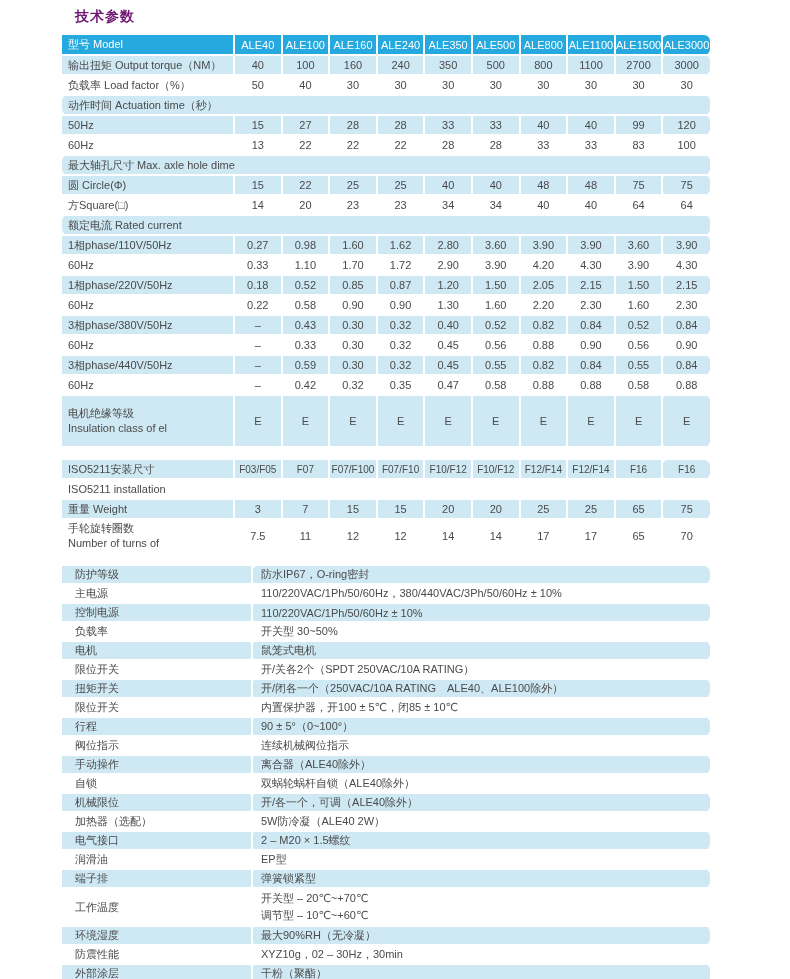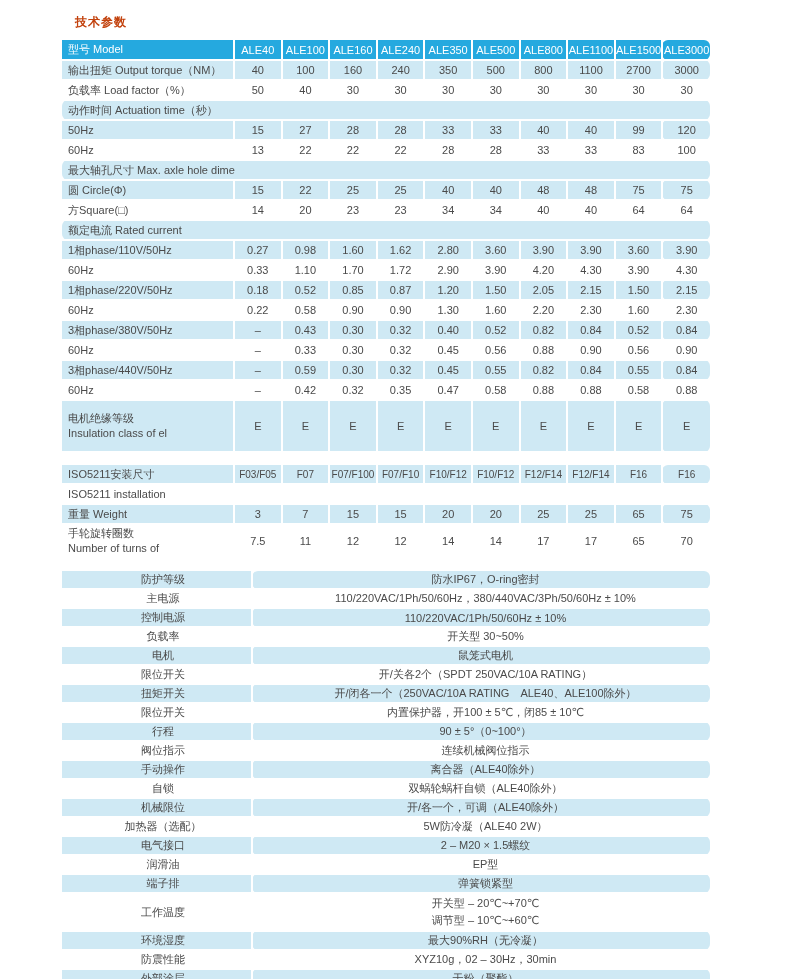--- a/index.html
+++ b/index.html
@@ -3,22 +3,22 @@
 <meta charset="utf-8">
 <style>
   html,body{margin:0;padding:0;}
   body{
     width:790px;height:979px;overflow:hidden;background:#ffffff;
     font-family:"Liberation Sans","DejaVu Sans",sans-serif;
     color:#4a4a4a;-webkit-font-smoothing:antialiased;
   }
   .wrap{padding:8px 0 0 62px;}
   .title{
-    font-size:12px;font-weight:bold;color:#c2410c;
-    margin:6px 0 9px 13px;letter-spacing:1px;
+    font-size:14px;font-weight:bold;color:#701a75;
+    margin:0 0 9px 13px;letter-spacing:1px;
   }
   table{border-collapse:collapse;table-layout:fixed;width:648px;font-size:11px;}
   td{
     height:18px;padding:0;text-align:center;vertical-align:middle;
     border-bottom:2px solid #ffffff;border-right:2px solid #ffffff;
     overflow:hidden;white-space:nowrap;
   }
   td:last-child{border-right:none;border-radius:6px;}
   col.c-label{width:172px;}
   thead td{background:#25a9df;color:#ffffff;height:19px;}
@@ -27,21 +27,21 @@
   .row.white td{background:#ffffff;}
   .spec td.label{text-align:left;padding-left:6px;}
   .spec td.section{text-align:left;padding-left:6px;margin-left:24px;}
   .spec tr.tall td{height:50px;}
   .spec tr.tall2 td{height:32px;}
   .spec td.label div{line-height:15px;}
   .spec td.val.small{font-size:10px;}
   tr.gap td{height:12px;background:#ffffff;border:none;}
   .detail{margin-top:12px;}
   .detail col.c-label{width:190px;}
-  .detail td{text-align:center;height:17px;}
+  .detail td{text-align:left;height:17px;}
   .detail td.label{padding-left:13px;}
   .detail td.value{padding-left:8px;}
   .detail tr.twolines td{height:36px;}
   .detail td.value div{line-height:17px;}
 </style>
 </head>
 <body>
 
 <div class="wrap">
   <div class="title">技术参数</div>

